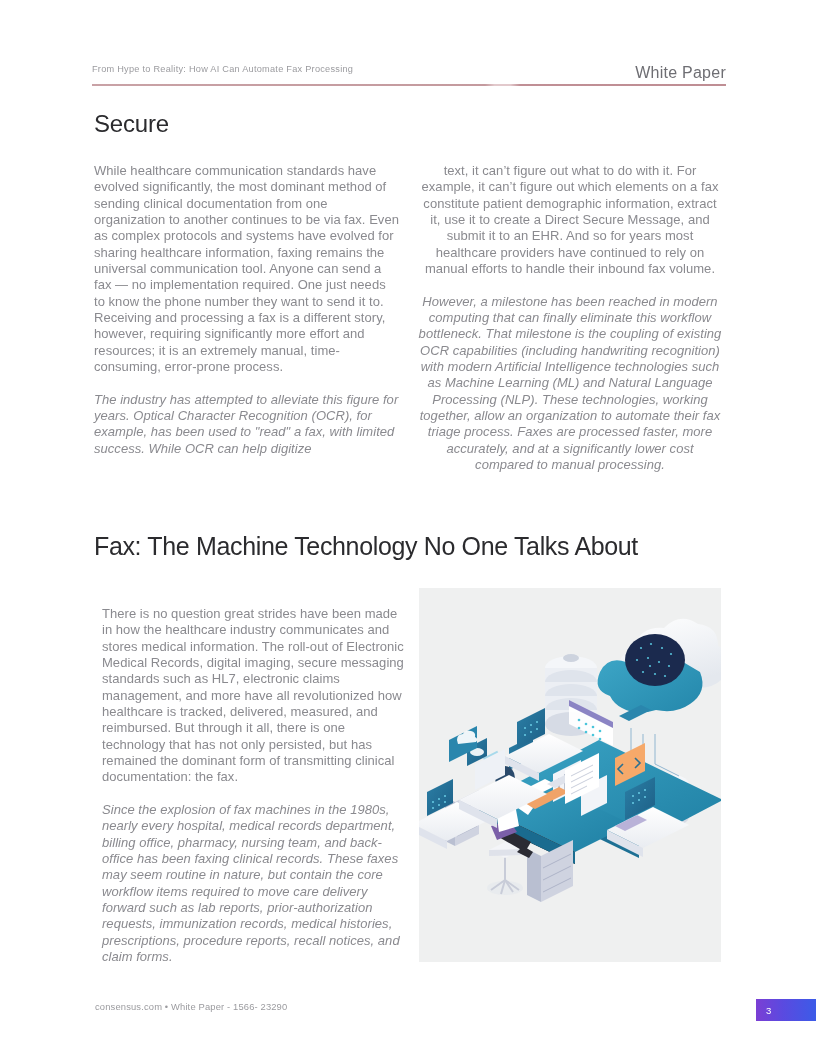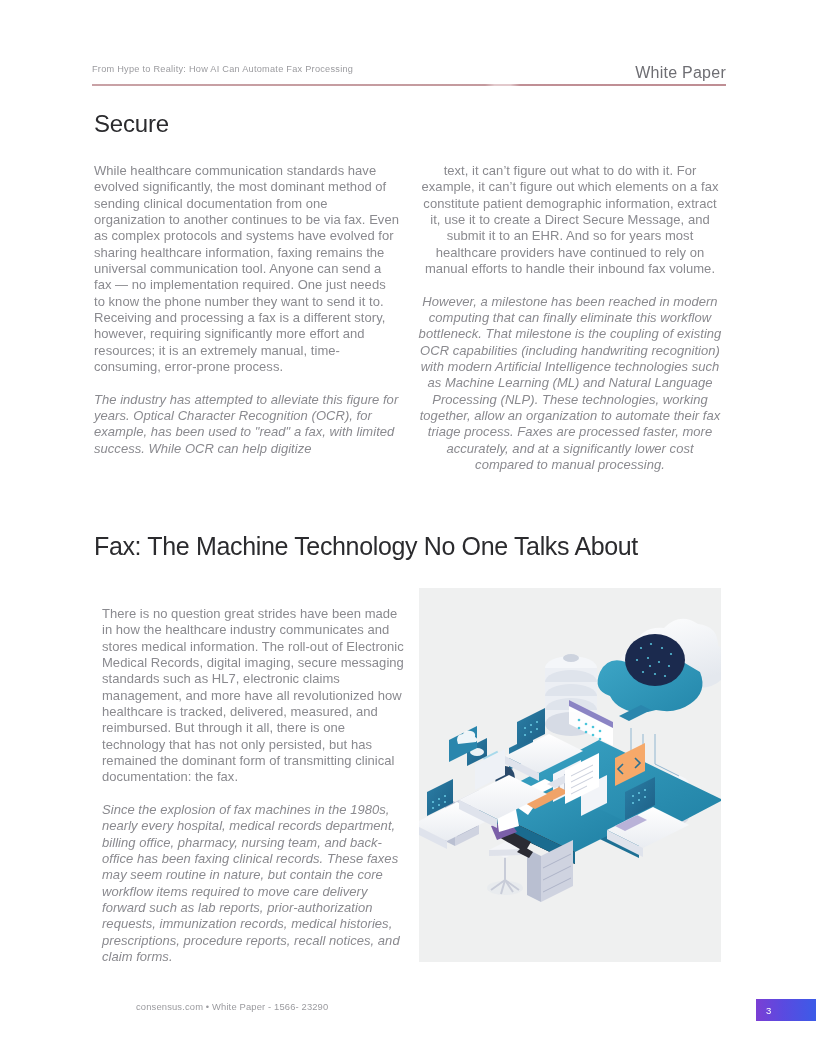--- a/index.html
+++ b/index.html
@@ -123,21 +123,20 @@
 
   
   .footer-text {
     position: absolute;
     left: 95px;
     top: 1001px;
     font-size: 9.4px;
     letter-spacing: 0.15px;
     color: #9b9b9f;
     white-space: nowrap;
-    margin-left: 41px;
   }
   .page-badge {
     position: absolute;
     left: 756px;
     top: 999px;
     width: 60px;
     height: 22px;
     background: linear-gradient(to right, #7b3fd4 0%, #5a4ae0 45%, #3c5be8 100%);
   }
   .page-badge-num {

